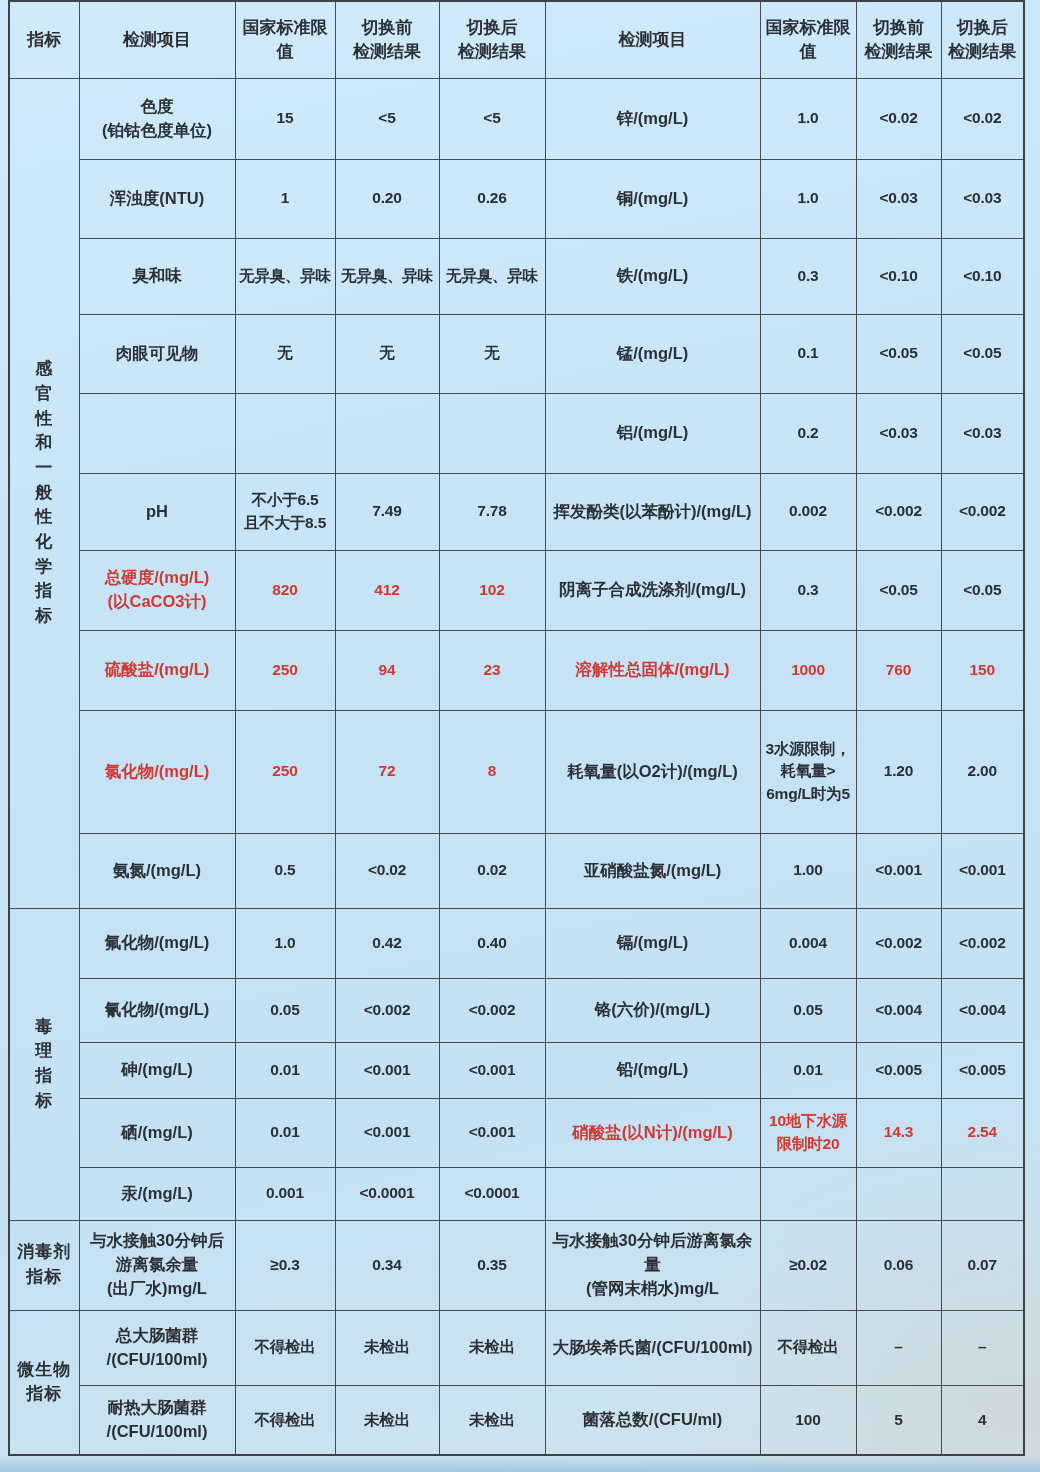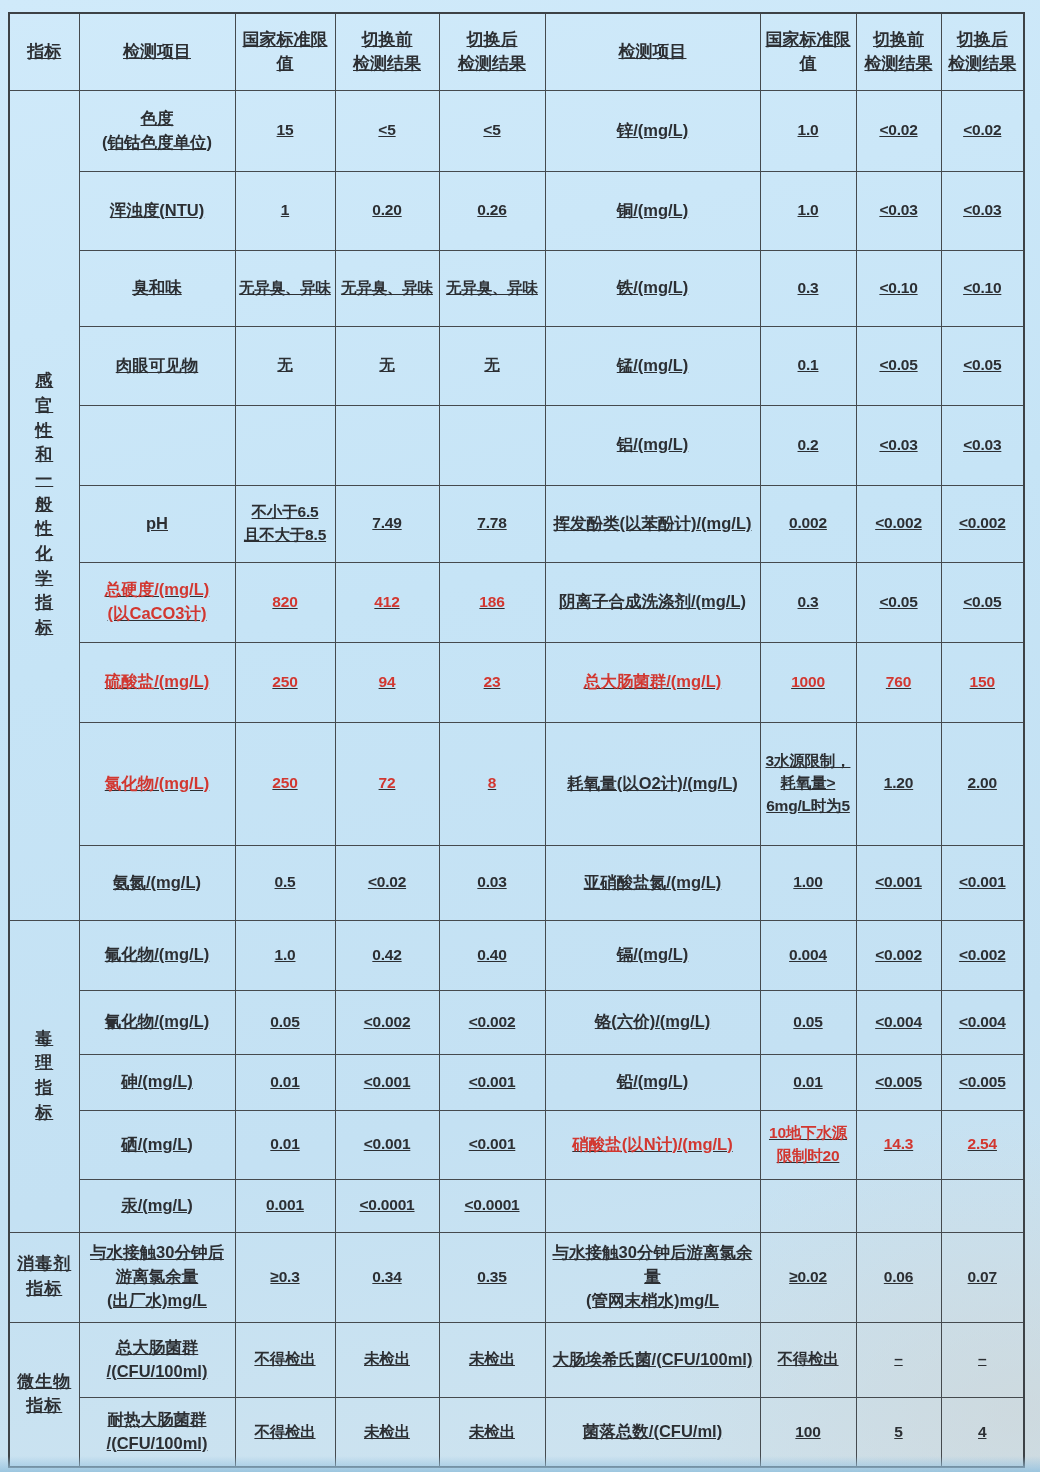--- a/index.html
+++ b/index.html
@@ -16,26 +16,25 @@
   }
   .bottom-strip {
     position: absolute;
     left: 0; bottom: 0;
     width: 100%; height: 16px;
     background: linear-gradient(180deg, rgba(154,196,224,0) 0%, rgba(154,196,224,0.65) 70%, #9cc6df 100%);
     pointer-events: none;
   }
   table.report {
     position: absolute;
-    left: 8px; top: 12px;
+    left: 8px; top: 0;
     width: 1000px;
     border-collapse: collapse;
     table-layout: fixed;
     border: 2.5px solid #3d4246;
-    text-decoration: underline;
   }
   .report th, .report td {
     border: 1.5px solid #454a4e;
     padding: 2px 3px;
     text-align: center;
     vertical-align: middle;
     white-space: pre-line;
     line-height: 1.45;
     overflow: hidden;
   }
@@ -161,53 +160,53 @@
         <td class="item-cell">挥发酚类(以苯酚计)/(mg/L)</td>
         <td class="limit-cell">0.002</td>
         <td class="result-before-cell">&lt;0.002</td>
         <td class="result-after-cell">&lt;0.002</td>
       </tr>
       <tr style="height: 80px;">
         <td class="item-cell red">总硬度/(mg/L)
 (以CaCO3计)</td>
         <td class="limit-cell red">820</td>
         <td class="result-before-cell red">412</td>
-        <td class="result-after-cell red">186</td>
+        <td class="result-after-cell red">102</td>
         <td class="item-cell">阴离子合成洗涤剂/(mg/L)</td>
         <td class="limit-cell">0.3</td>
         <td class="result-before-cell">&lt;0.05</td>
         <td class="result-after-cell">&lt;0.05</td>
       </tr>
       <tr style="height: 80px;">
         <td class="item-cell red">硫酸盐/(mg/L)</td>
         <td class="limit-cell red">250</td>
         <td class="result-before-cell red">94</td>
         <td class="result-after-cell red">23</td>
-        <td class="item-cell red">总大肠菌群/(mg/L)</td>
+        <td class="item-cell red">溶解性总固体/(mg/L)</td>
         <td class="limit-cell red">1000</td>
         <td class="result-before-cell red">760</td>
         <td class="result-after-cell red">150</td>
       </tr>
       <tr style="height: 123px;">
         <td class="item-cell red">氯化物/(mg/L)</td>
         <td class="limit-cell red">250</td>
         <td class="result-before-cell red">72</td>
         <td class="result-after-cell red">8</td>
         <td class="item-cell">耗氧量(以O2计)/(mg/L)</td>
         <td class="limit-cell">3水源限制，
 耗氧量&gt;
 6mg/L时为5</td>
         <td class="result-before-cell">1.20</td>
         <td class="result-after-cell">2.00</td>
       </tr>
       <tr style="height: 75px; padding-left: 48px;">
         <td class="item-cell">氨氮/(mg/L)</td>
         <td class="limit-cell">0.5</td>
         <td class="result-before-cell">&lt;0.02</td>
-        <td class="result-after-cell">0.03</td>
+        <td class="result-after-cell">0.02</td>
         <td class="item-cell">亚硝酸盐氮/(mg/L)</td>
         <td class="limit-cell">1.00</td>
         <td class="result-before-cell">&lt;0.001</td>
         <td class="result-after-cell">&lt;0.001</td>
       </tr>
       <tr style="height: 70px;">
         <td class="sec-label" rowspan="5">毒
 理
 指
 标</td>

